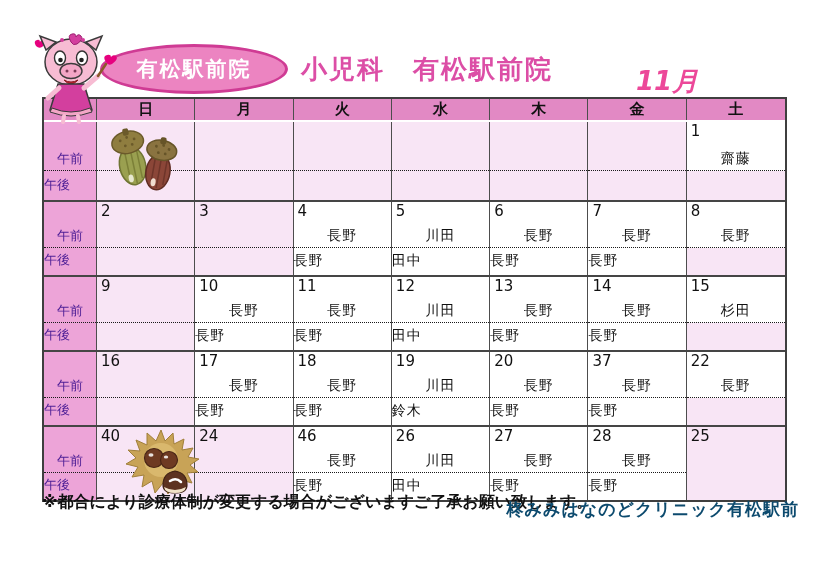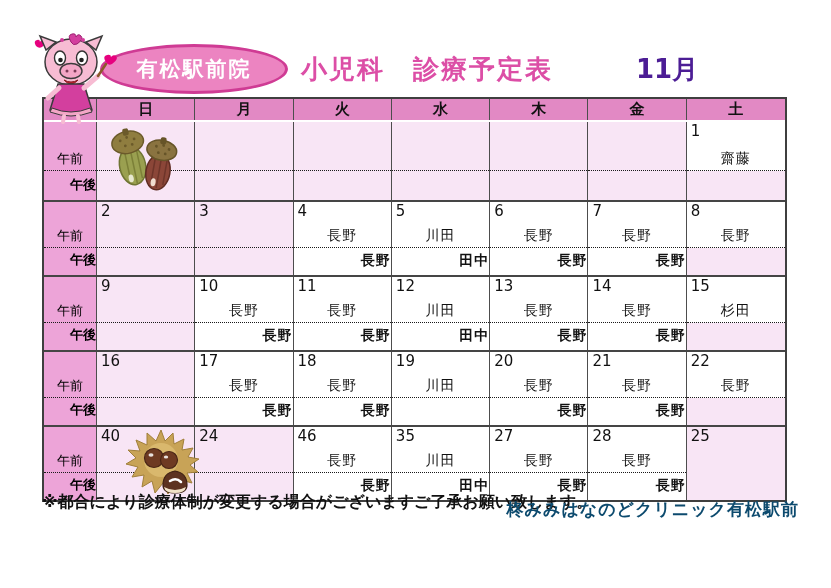--- a/index.html
+++ b/index.html
@@ -6,43 +6,43 @@
   body{font-family:"DejaVu Sans","Liberation Sans",sans-serif;}
   #page{position:relative;width:831px;height:588px;background:#fff;overflow:hidden;}
 
   
   .badge{position:absolute;left:100px;top:44px;width:188px;height:50px;
     background:#ec84c1;border:3px solid #cf3b94;border-radius:50%;
     display:flex;align-items:center;justify-content:center;box-sizing:border-box;z-index:3;}
   .badge span{color:#fff;font-weight:bold;font-size:21px;letter-spacing:2px;}
   .title-main{position:absolute;left:301px;top:52px;font-size:26px;font-weight:bold;
     color:#dc4ea6;letter-spacing:2px;white-space:nowrap;}
-  .title-month{position:absolute;left:636px;top:52px;font-size:26px;font-weight:bold;color:#4c1d95;}
+  .title-month{position:absolute;left:636px;top:64px;font-size:26px;font-weight:bold;color:#ec4899;font-style:italic;}
 
   
   .mascot{position:absolute;left:26px;top:28px;width:92px;height:96px;z-index:10;}
 
   
   .calendar{position:absolute;left:42px;top:97px;width:745px;border:2px solid #3f3f3f;box-sizing:border-box;background:#fff;}
   .hrow{display:grid;grid-template-columns:53px repeat(7,1fr);height:21px;background:#e289c4;border-bottom:2px solid #fff;}
   .hcell{display:flex;align-items:center;justify-content:center;font-size:15px;font-weight:bold;color:#111;
     border-right:1px solid #4d4d4d;box-sizing:border-box;}
   .hcell:last-child{border-right:none;}
   .wrow{display:grid;grid-template-columns:53px repeat(7,1fr);height:73px;border-bottom:2px solid #454545;}
   .wrow.first{height:78px;}
   .wrow:last-child{border-bottom:none;}
   .cell{position:relative;border-right:1px solid #4d4d4d;box-sizing:border-box;display:flex;flex-direction:column;}
   .cell:last-child{border-right:none;}
   .cell .am{flex:0 0 63%;border-bottom:1px dotted #1a1a1a;position:relative;display:flex;
     align-items:flex-end;justify-content:center;box-sizing:border-box;}
-  .cell .pm{flex:1 1 auto;position:relative;display:flex;align-items:center;justify-content:flex-end;font-weight:bold;}
+  .cell .pm{flex:1 1 auto;position:relative;display:flex;align-items:center;justify-content:flex-start;}
   .am.closed,.pm.closed{background:#f8e5f5;}
   .label-col{background:#eda4d8;}
   .label-col .am,.label-col .pm{background:#eda4d8;}
-  .rowlab{font-size:13px;color:#000000;padding-bottom:2px;}
+  .rowlab{font-size:13px;color:#4c1d95;padding-bottom:2px;}
   .date{position:absolute;top:1px;left:4px;font-size:15px;color:#111;z-index:2;line-height:1.1;}
   .doc{font-size:14px;color:#111;letter-spacing:1px;padding-bottom:2px;}
   .pm .doc{padding-bottom:0;}
   .cell-img{position:absolute;z-index:4;pointer-events:none;}
   .img-acorns{left:4px;top:2px;}
   .img-chestnut{left:26px;top:2px;}
 
   
   .note{position:absolute;left:42px;top:492px;font-size:16px;font-weight:bold;color:#111;}
   .clinic-name{position:absolute;right:32px;top:498px;font-size:17px;font-weight:bold;color:#0c4a6e;letter-spacing:1px;}
@@ -85,21 +85,21 @@
     <path d="M72 48 L80 36" stroke="#8a5a2a" stroke-width="2.5" stroke-linecap="round"></path>
     <path d="M80 34 q-4 -6 1 -7 q4 -1 4 2 q2 -3 5 -1 q3 3 -4 8 q-4 2 -6 -2z" fill="#e6007e"></path>
 
     <path d="M38 88 L37 94" stroke="#f7bcd3" stroke-width="4" stroke-linecap="round"></path>
     <path d="M52 88 L53 94" stroke="#f7bcd3" stroke-width="4" stroke-linecap="round"></path>
   </svg>
 
   <div class="badge">
     <span>有松駅前院</span>
   </div>
-  <div class="title-main">小児科　診療予定表</div>
+  <div class="title-main">小児科　有松駅前院</div>
   <div class="title-month">11月</div>
 
   <div class="calendar">
     <div class="hrow" id="weekday-row">
       <div class="hcell"></div>
     <div class="hcell">日</div>
         <div class="hcell">月</div>
         <div class="hcell">火</div>
         <div class="hcell">水</div>
         <div class="hcell">木</div>
@@ -386,32 +386,35 @@
             </div>
             <div class="pm">
               <span class="doc">長野</span>
             </div>
           </div>
           <div class="cell">
             <div class="date">19</div>
             <div class="am">
               <span class="doc">川田</span>
             </div>
+            <div class="pm">
+              <span class="doc">鈴木</span>
+            </div>
           </div>
           <div class="cell">
             <div class="date">20</div>
             <div class="am">
               <span class="doc">長野</span>
             </div>
             <div class="pm">
               <span class="doc">長野</span>
             </div>
           </div>
           <div class="cell">
-            <div class="date">21</div>
+            <div class="date">37</div>
             <div class="am">
               <span class="doc">長野</span>
             </div>
             <div class="pm">
               <span class="doc">長野</span>
             </div>
           </div>
           <div class="cell">
             <div class="date">22</div>
             <div class="am">
@@ -467,21 +470,21 @@
           <div class="cell">
             <div class="date">46</div>
             <div class="am">
               <span class="doc">長野</span>
             </div>
             <div class="pm">
               <span class="doc">長野</span>
             </div>
           </div>
           <div class="cell">
-            <div class="date">35</div>
+            <div class="date">26</div>
             <div class="am">
               <span class="doc">川田</span>
             </div>
             <div class="pm">
               <span class="doc">田中</span>
             </div>
           </div>
           <div class="cell">
             <div class="date">27</div>
             <div class="am">

